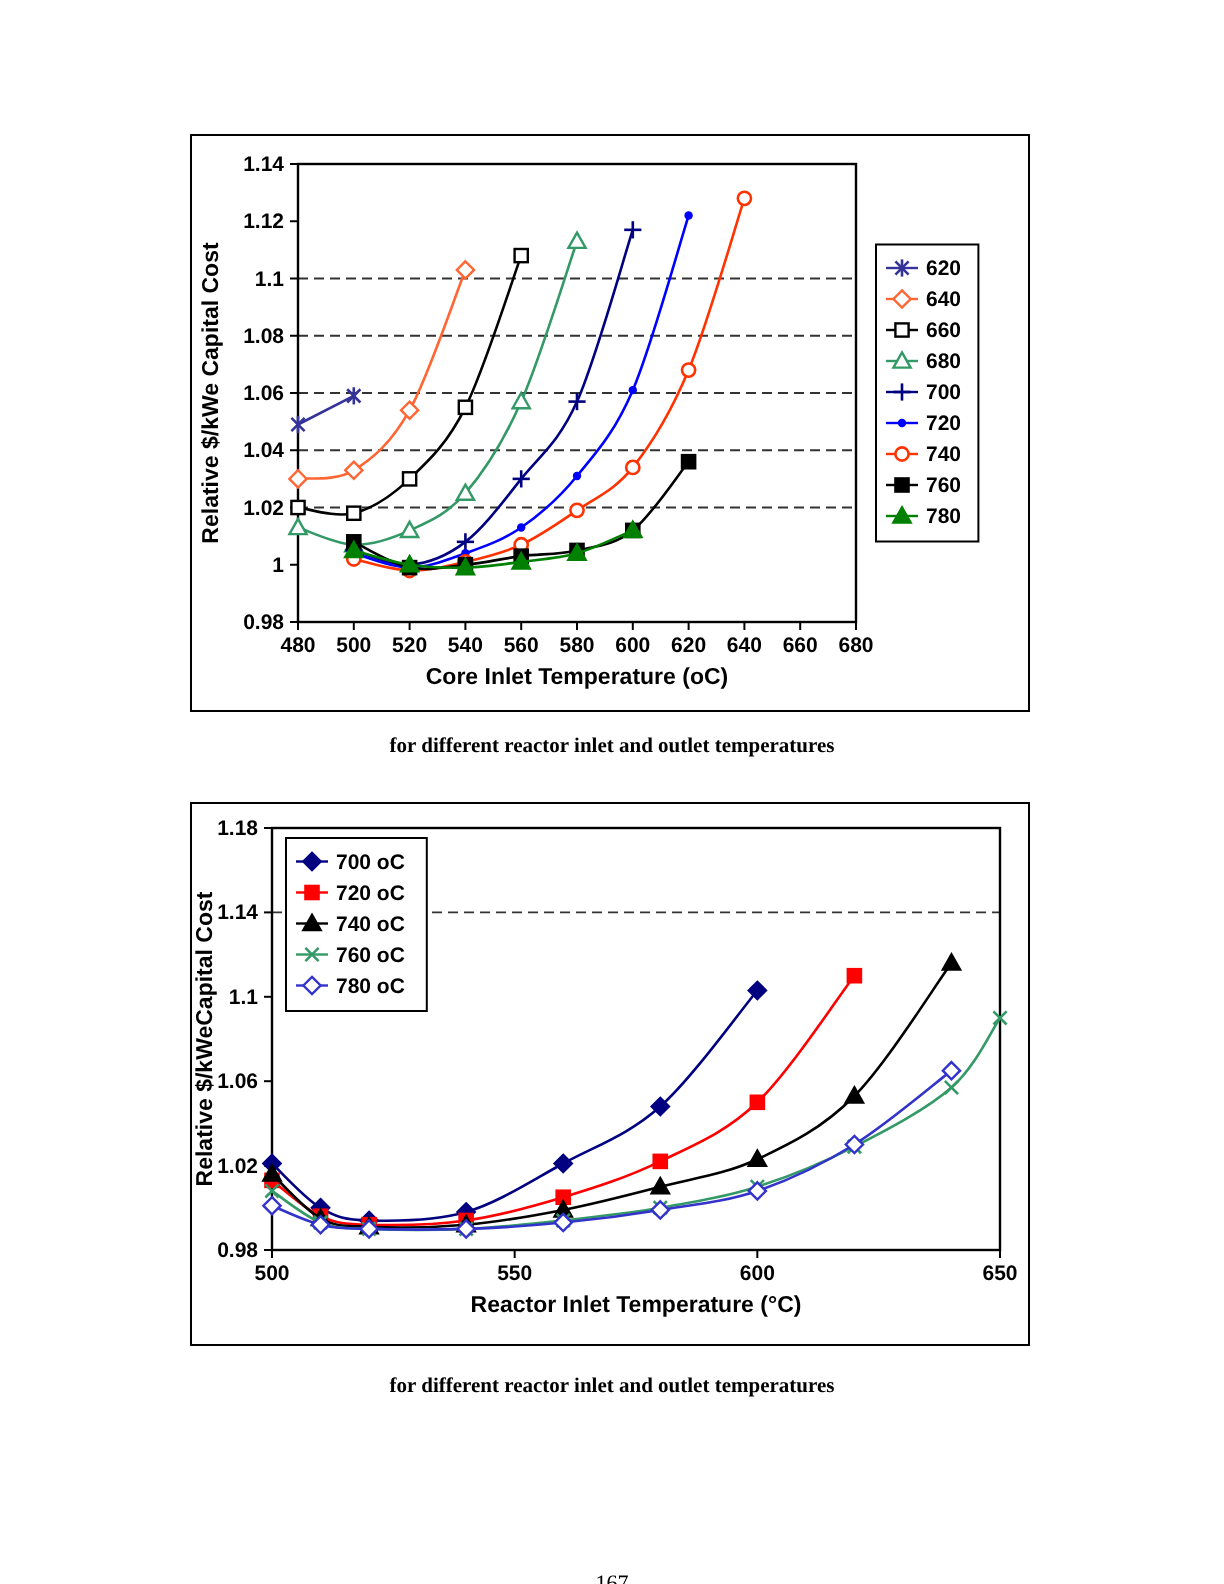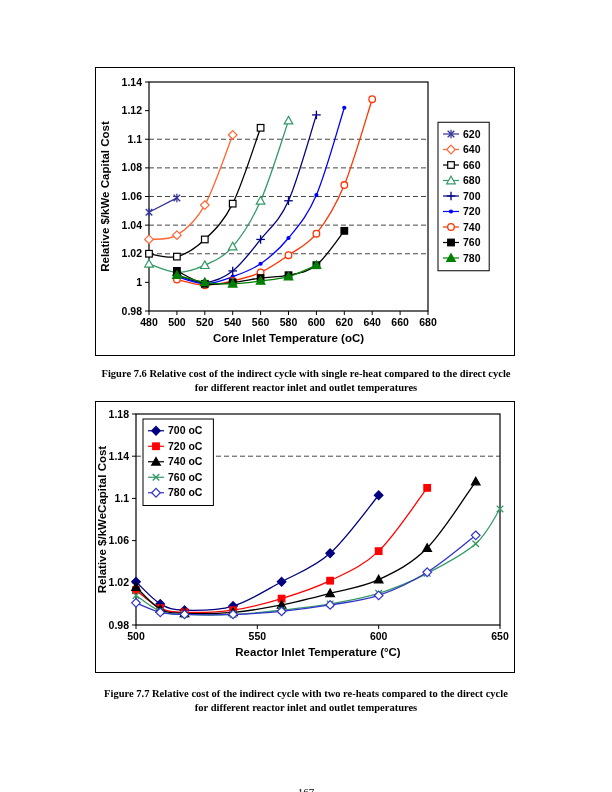--- a/index.html
+++ b/index.html
@@ -191,21 +191,20 @@
           <rect x="351.7" y="171.2" width="6.6" height="6.6" fill="#000000" stroke="#000000" stroke-width="1.2"></rect>
           <text x="367" y="178" font-size="10.5" font-weight="bold" font-family="&quot;Liberation Sans&quot;, sans-serif">760</text>
           <line x1="347" y1="190" x2="363" y2="190" stroke="#008000" stroke-width="1.2"></line>
           <polygon points="355,185.7 359.3,193.3 350.7,193.3" fill="#008000" stroke="#008000" stroke-width="1.2"></polygon>
           <text x="367" y="193.5" font-size="10.5" font-weight="bold" font-family="&quot;Liberation Sans&quot;, sans-serif">780</text>
         </g>
       </svg>
   </div>
 
   <div class="caption cap1">
-    <span class="cap-line">Figure 7.6 Relative cost of the indirect cycle with single re-heat compared to the direct cycle</span>
     <span class="cap-line">for different reactor inlet and outlet temperatures</span>
   </div>
 
   <div class="figure fig2">
     <svg width="418" height="270">
         <g>
           <line x1="40" x2="404" y1="54.200000000000045" y2="54.200000000000045" stroke="#333" stroke-width="0.9" stroke-dasharray="5 3"></line>
           <rect x="40" y="12" width="364" height="211" fill="none" stroke="#000" stroke-width="1.2"></rect>
           <line x1="36" x2="40" y1="223" y2="223" stroke="#000" stroke-width="1"></line>
           <text x="33" y="226.5" text-anchor="end" font-size="10.5" font-weight="bold" font-family="&quot;Liberation Sans&quot;, sans-serif">0.98</text>
@@ -314,19 +313,18 @@
           <line x1="56.7" y1="78.55" x2="63.3" y2="71.95" stroke="#339966" stroke-width="1.3"></line>
           <text x="72" y="78.75" font-size="10.5" font-weight="bold" font-family="&quot;Liberation Sans&quot;, sans-serif">760 oC</text>
           <line x1="52" y1="90.75" x2="68" y2="90.75" stroke="#3333CC" stroke-width="1.2"></line>
           <polygon points="60,86.45 64.3,90.75 60,95.05 55.7,90.75" fill="#fff" stroke="#3333CC" stroke-width="1.2"></polygon>
           <text x="72" y="94.25" font-size="10.5" font-weight="bold" font-family="&quot;Liberation Sans&quot;, sans-serif">780 oC</text>
         </g>
       </svg>
   </div>
 
   <div class="caption cap2">
-    <span class="cap-line">Figure 7.7 Relative cost of the indirect cycle with two re-heats compared to the direct cycle</span>
     <span class="cap-line">for different reactor inlet and outlet temperatures</span>
   </div>
 
   <div class="page-number">167</div>
 
 </div>
 
 </body></html>

